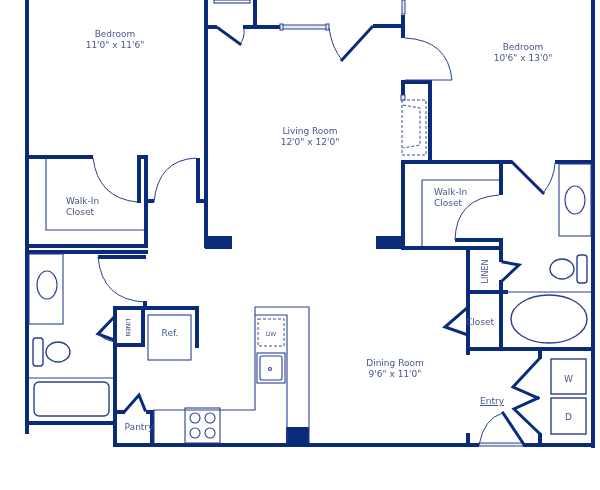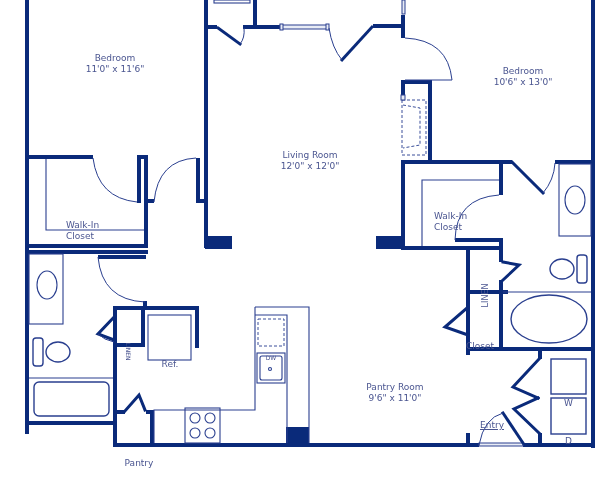--- a/index.html
+++ b/index.html
@@ -5,21 +5,21 @@
   html, body { margin:0; padding:0; background:#ffffff; }
   body { width:600px; height:490px; overflow:hidden; position:relative; font-family:"DejaVu Sans", sans-serif; }
   #plan { position:absolute; left:0; top:0; width:600px; height:490px; }
   .wall { fill:#0a2a7a; }
   .thin { fill:none; stroke:#2a3f8f; stroke-width:1.1; }
   .thin2 { fill:none; stroke:#2a3f8f; stroke-width:1.4; }
   .door { fill:none; stroke:#0a2a7a; stroke-width:3; stroke-linecap:square; }
   .swing { fill:none; stroke:#2a3f8f; stroke-width:1; }
   .dash { fill:none; stroke:#3a4f9a; stroke-width:1; stroke-dasharray:3 2; }
   .win { fill:#e8ecf5; stroke:#2a3f8f; stroke-width:1; }
-  .lbl { position:absolute; color:#4a5590; font-size:9px; line-height:11px; text-align:center; white-space:nowrap;margin-top:24px; }
+  .lbl { position:absolute; color:#4a5590; font-size:9px; line-height:11px; text-align:center; white-space:nowrap; }
   .lbl.small { font-size:8px; }
   .lbl.tiny { font-size:6px; }
   .vert { transform:rotate(90deg); transform-origin:center; }
 </style>
 </head>
 <body>
 
 <svg id="plan" viewBox="0 0 600 490" xmlns="http://www.w3.org/2000/svg">
 
   <rect class="wall" x="25" y="0" width="4" height="184"></rect>
@@ -179,36 +179,36 @@
 </div>
 <div class="lbl" style="left:488px;top:42px;width:70px;">
   <div>Bedroom</div>
   <div>10'6" x 13'0"</div>
 </div>
 <div class="lbl" style="left:270px;top:126px;width:80px;">
   <div>Living Room</div>
   <div>12'0" x 12'0"</div>
 </div>
 <div class="lbl" style="left:355px;top:358px;width:80px;">
-  <div>Pantry Room</div>
+  <div>Dining Room</div>
   <div>9'6" x 11'0"</div>
 </div>
 <div class="lbl" style="left:66px;top:196px;text-align:left;">
   <div>Walk-In</div>
   <div>Closet</div>
 </div>
 <div class="lbl" style="left:434px;top:187px;text-align:left;">
   <div>Walk-In</div>
   <div>Closet</div>
 </div>
 <div class="lbl tiny" style="left:113px;top:322px;width:30px;">
   <div class="vert">LINEN</div>
 </div>
 <div class="lbl small" style="left:470px;top:266px;width:30px;">
   <div style="transform:rotate(-90deg);">LINEN</div>
 </div>
-<div class="lbl" style="left:150px;top:335px;width:40px;">Ref.</div>
+<div class="lbl" style="left:150px;top:328px;width:40px;">Ref.</div>
 <div class="lbl tiny" style="left:258px;top:328px;width:26px;">DW</div>
-<div class="lbl" style="left:117px;top:434px;width:44px;">Pantry</div>
+<div class="lbl" style="left:117px;top:422px;width:44px;">Pantry</div>
 <div class="lbl" style="left:462px;top:317px;width:36px;">Closet</div>
 <div class="lbl" style="left:474px;top:396px;width:36px;text-decoration:underline;">Entry</div>
 <div class="lbl" style="left:551px;top:374px;width:35px;">W</div>
 <div class="lbl" style="left:551px;top:412px;width:35px;">D</div>
 
 </body></html>

